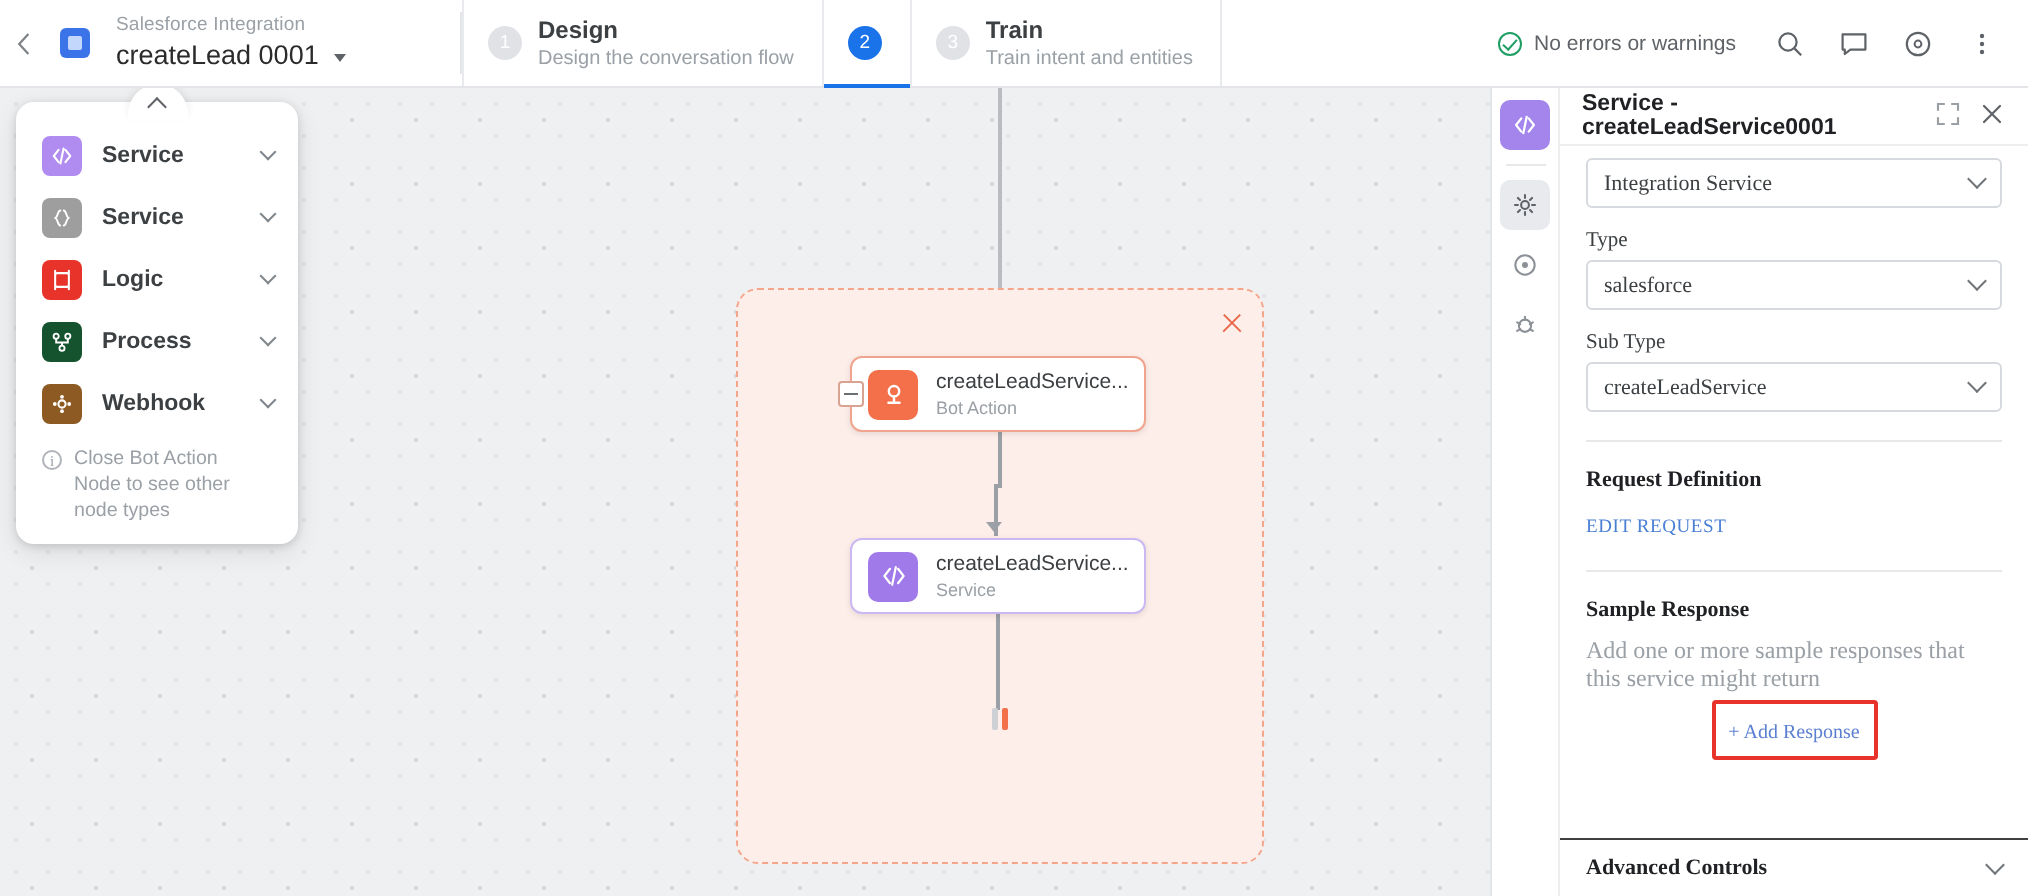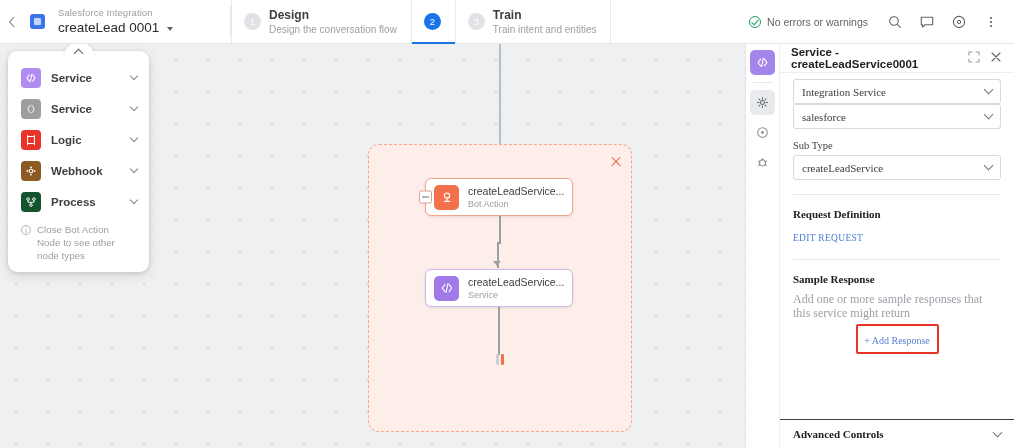--- a/index.html
+++ b/index.html
@@ -439,46 +439,46 @@
           <svg width="12" height="12" viewBox="0 0 14 14" fill="none">
             <rect x="3" y="3" width="8" height="8" rx="1.2" stroke="#ffffff" stroke-width="1.2"></rect>
             <path d="M3 1.6v1.6M11 1.6v1.6M3 10.8v1.6M11 10.8v1.6" stroke="#ffffff" stroke-width="1.2" stroke-linecap="round"></path>
           </svg>
         </span>
         <span class="pal-label">Logic</span>
         <span class="pal-chev"></span>
       </div>
 
       <div class="pal-row">
+        <span class="pal-ic" style="background:#14532d">
+          <svg width="12" height="12" viewBox="0 0 14 14" fill="none">
+            <circle cx="3.6" cy="3.6" r="1.5" stroke="#ffffff" stroke-width="1.1"></circle>
+            <circle cx="10.4" cy="3.6" r="1.5" stroke="#ffffff" stroke-width="1.1"></circle>
+            <circle cx="7" cy="10.6" r="1.5" stroke="#ffffff" stroke-width="1.1"></circle>
+            <path d="M3.6 5.1v2.2h6.8V5.1M7 7.3v1.8" stroke="#ffffff" stroke-width="1.1" fill="none"></path>
+          </svg>
+        </span>
+        <span class="pal-label">Process</span>
+        <span class="pal-chev"></span>
+      </div>
+
+      <div class="pal-row">
         <span class="pal-ic" style="background:#8c5a22">
           <svg width="12" height="12" viewBox="0 0 14 14" fill="none">
             <circle cx="7" cy="7" r="2.1" stroke="#ffffff" stroke-width="1.2"></circle>
             <circle cx="7" cy="2.8" r="1.1" fill="#ffffff"></circle>
             <circle cx="7" cy="11.2" r="1.1" fill="#ffffff"></circle>
             <circle cx="2.8" cy="7" r="1.1" fill="#ffffff"></circle>
             <circle cx="11.2" cy="7" r="1.1" fill="#ffffff"></circle>
           </svg>
         </span>
         <span class="pal-label">Webhook</span>
         <span class="pal-chev"></span>
       </div>
 
-      <div class="pal-row">
-        <span class="pal-ic" style="background:#14532d">
-          <svg width="12" height="12" viewBox="0 0 14 14" fill="none">
-            <circle cx="3.6" cy="3.6" r="1.5" stroke="#ffffff" stroke-width="1.1"></circle>
-            <circle cx="10.4" cy="3.6" r="1.5" stroke="#ffffff" stroke-width="1.1"></circle>
-            <circle cx="7" cy="10.6" r="1.5" stroke="#ffffff" stroke-width="1.1"></circle>
-            <path d="M3.6 5.1v2.2h6.8V5.1M7 7.3v1.8" stroke="#ffffff" stroke-width="1.1" fill="none"></path>
-          </svg>
-        </span>
-        <span class="pal-label">Process</span>
-        <span class="pal-chev"></span>
-      </div>
-
       <div class="pal-note">
         <span class="i">i</span>
         <span>Close Bot Action Node to see other node types</span>
       </div>
     </div>
   </div>
 
   <div class="panel">
 
     <div class="rail">
@@ -523,20 +523,21 @@
         </span>
       </div>
 
       <div class="panel-scroll">
 
         <div class="select">
           <span class="v">Integration Service</span>
           <span class="cv"></span>
         </div>
 
+        <div class="field-label">Type</div>
         <div class="select">
           <span class="v">salesforce</span>
           <span class="cv"></span>
         </div>
 
         <div class="field-label">Sub Type</div>
         <div class="select">
           <span class="v">createLeadService</span>
           <span class="cv"></span>
         </div>

